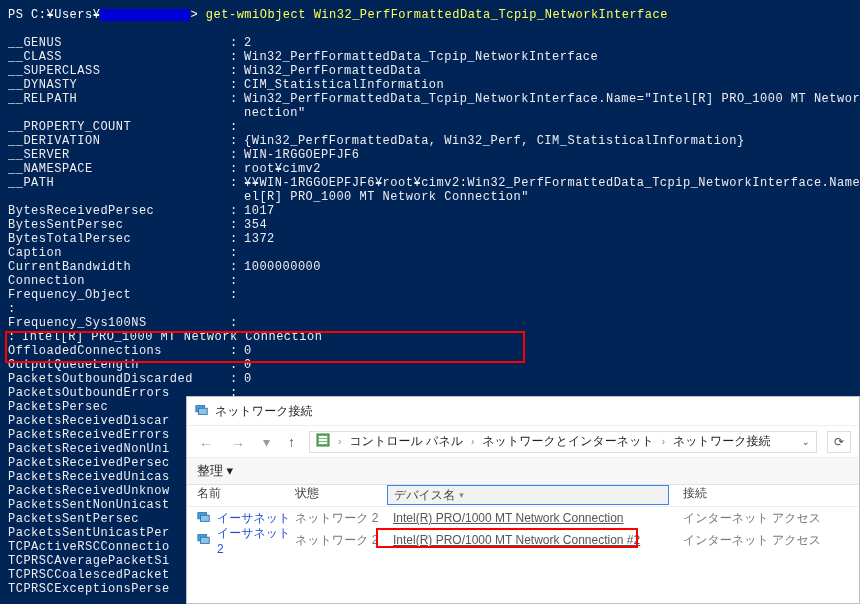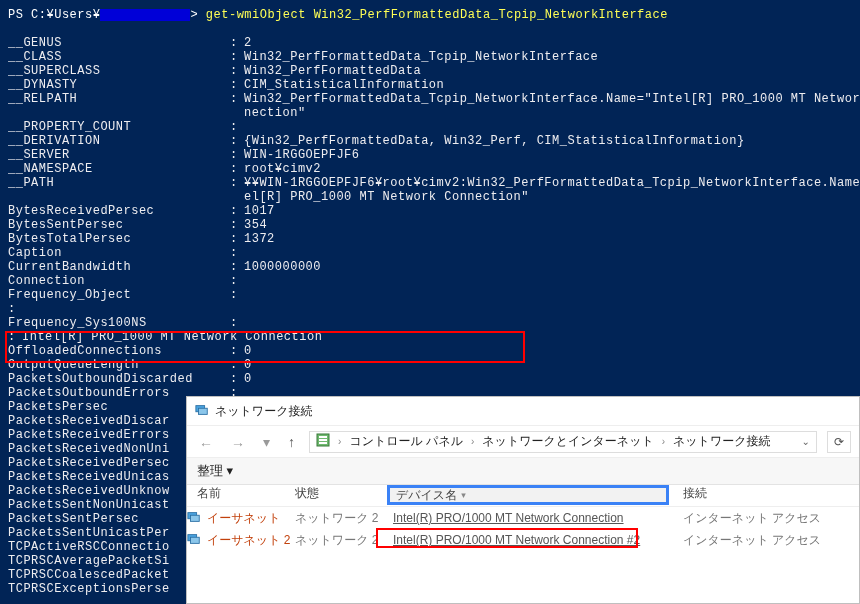--- a/index.html
+++ b/index.html
@@ -26,24 +26,24 @@
   .nav-arrow.dark { color: #555; }
   .crumbs { display: flex; align-items: center; flex: 1; border: 1px solid #ddd; height: 22px; padding: 0 6px; gap: 8px; font-size: 12px; }
   .crumb { color: #222; }
   .chev { color: #888; font-size: 10px; }
   .refresh { border: 1px solid #ddd; width: 24px; height: 22px; display: flex; align-items: center; justify-content: center; color: #555; }
   .ex-toolbar { display: flex; align-items: center; height: 28px; padding: 0 10px; border-top: 1px solid #eee; border-bottom: 1px solid #e3e3e3; background: #f7f7f7; font-size: 13px; }
   .ex-list { font-size: 12px; }
   .colhdr { display: flex; height: 22px; align-items: flex-start; color: #444; border-bottom: 1px solid #eee; }
   .col-name { width: 108px; padding-left: 10px; }
   .col-state { width: 92px; }
-  .col-dev { width: 282px; border: 3px solid #3b82f6; background: #f2f2f2; padding-left: 6px; height: 20px; display: flex; align-items: center; }
+  .col-dev { width: 282px; border: 1px solid #3b82f6; background: #f2f2f2; padding-left: 6px; height: 20px; display: flex; align-items: center; }
   .col-conn { padding-left: 14px; flex: 1; }
   .itemrow { display: flex; height: 22px; align-items: center; }
-  .it-name { width: 108px; display: flex; align-items: center; gap: 6px; color: #c2410c; }
+  .it-name { width: 108px; padding-left: 10px; display: flex; align-items: center; gap: 6px; color: #1d4ed8; }
   .it-state { width: 92px; color: #777; }
   .it-dev { width: 282px; padding-left: 6px; color: #555; text-decoration: underline; }
   .it-conn { padding-left: 14px; flex: 1; color: #777; }
   .neticon { width: 14px; height: 12px; display: inline-block; }
   .colhdr .chev-dn { font-size: 9px; color: #888; margin-left: 4px; }
   .crumb-chev-end { color: #666; margin-left: auto; font-size: 10px; }
 </style>
 </head>
 <body>
 

